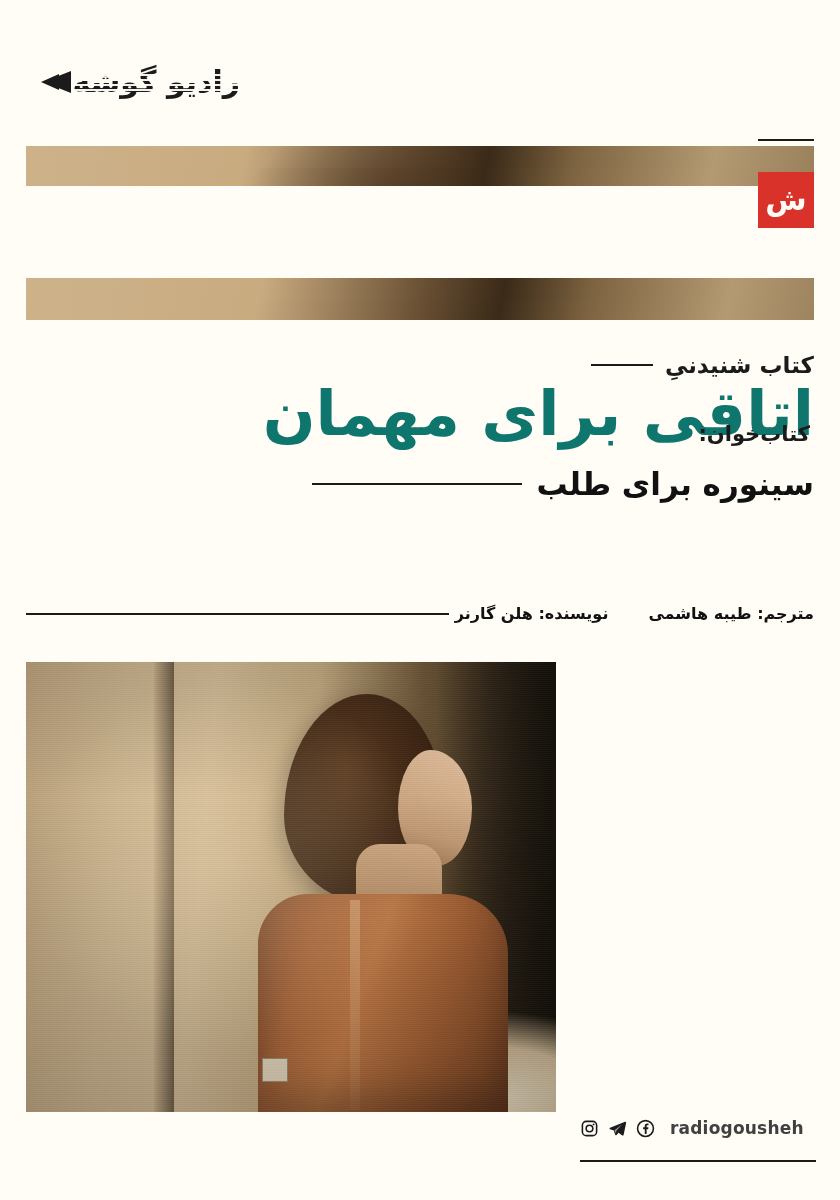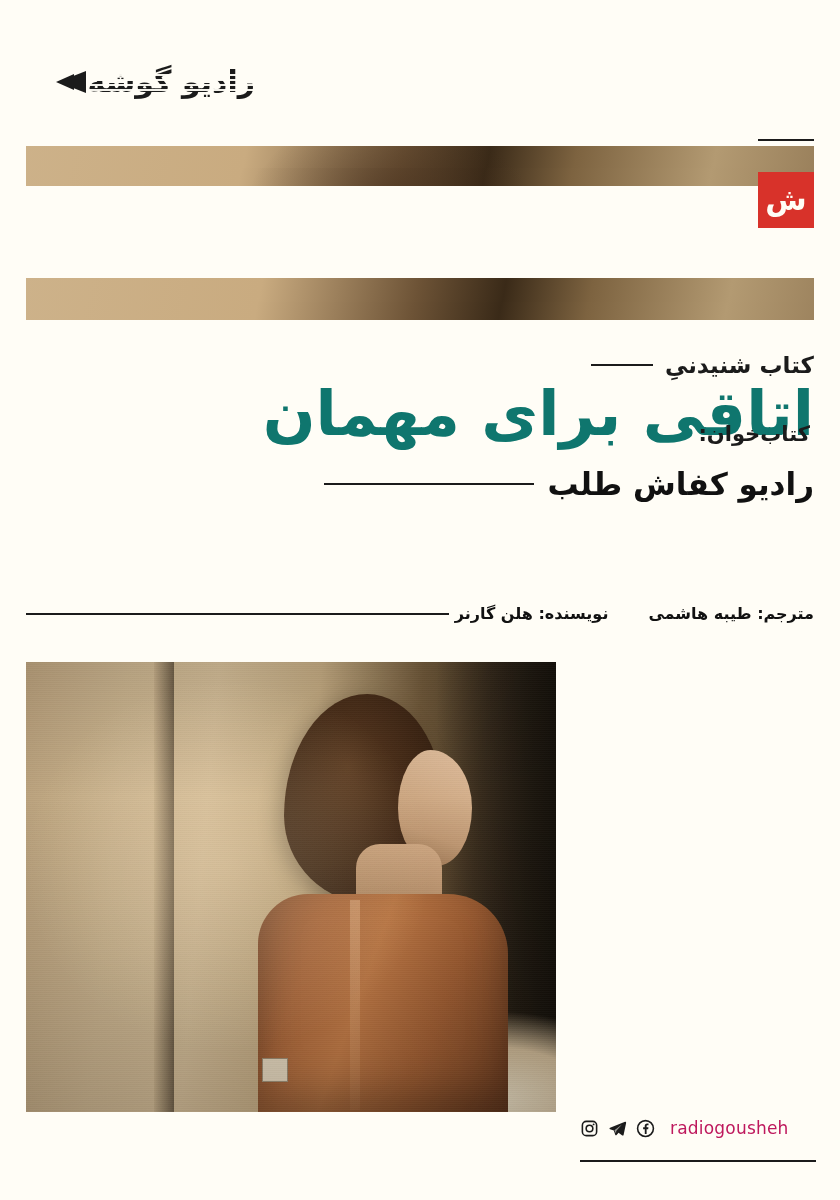--- a/index.html
+++ b/index.html
@@ -17,21 +17,21 @@
     width: 840px;
     height: 1200px;
     background: #fffdf6;
     overflow: hidden;
   }
 
   
   .logo-wrap {
     position: absolute;
     top: 52px;
-    left: 45px;
+    left: 30px;
     width: 210px;
     height: 60px;
     display: flex;
     align-items: center;
     justify-content: flex-start;
   }
   .logo-text {
     font-family: "DejaVu Sans", sans-serif;
     font-size: 30px;
     font-weight: 700;
@@ -343,22 +343,22 @@
   }
   .footer-icon {
     width: 19px;
     height: 19px;
     flex: none;
     color: #1b1b1b;
   }
   .footer-icon svg { display: block; }
   .footer-handle {
     font-size: 17px;
-    font-weight: 400;
-    color: #be185d;
+    font-weight: 700;
+    color: #404040;
     letter-spacing: 0.2px;
     margin-left: 6px;
     font-family: "DejaVu Sans", sans-serif;
   }
   .footer-rule {
     position: absolute;
     left: 580px;
     top: 1160px;
     width: 236px;
     height: 2px;
@@ -409,21 +409,21 @@
 
   <div class="kicker-row">
     <span class="kicker">کتاب شنیدنیِ</span>
     <span class="kicker-rule"></span>
   </div>
 
   <h1 class="title">اتاقی برای مهمان</h1>
 
   <div class="reader-label">کتاب‌خوان:</div>
   <div class="reader-name-row">
-    <span class="reader-name">رادیو کفاش طلب</span>
+    <span class="reader-name">سینوره برای طلب</span>
     <span class="reader-rule"></span>
   </div>
 
   <div class="credits-row">
     <span class="credit">مترجم: طیبه هاشمی</span>
     <span class="credit-gap-b"></span>
     <span class="credit">نویسنده: هلن گارنر</span>
     <span class="credits-rule"></span>
   </div>
 

